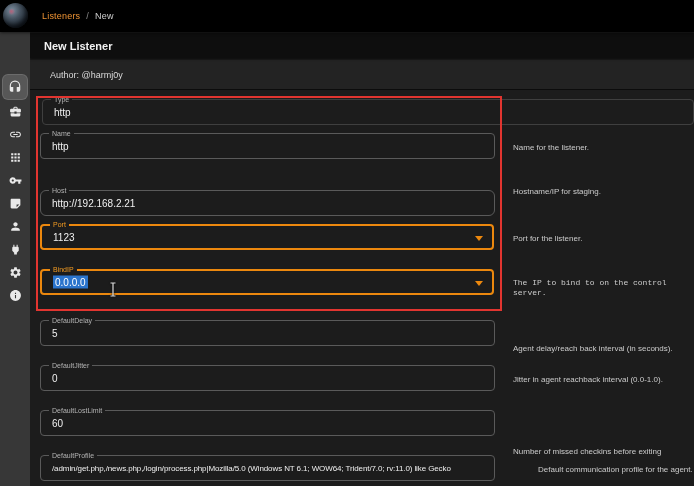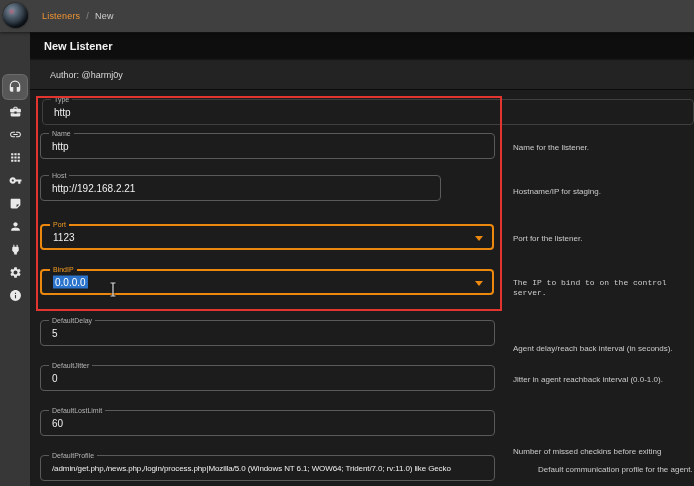--- a/index.html
+++ b/index.html
@@ -5,21 +5,21 @@
   * { margin:0; padding:0; box-sizing:border-box; }
   html,body { background:#111; }
   #app {
     position:relative; width:694px; height:486px; overflow:hidden;
     background:#1c1c1c; font-family:"Liberation Sans", sans-serif;
     -webkit-font-smoothing:antialiased;
   }
   
   .topbar {
     position:absolute; left:0; top:0; width:694px; height:32px;
-    background:#404040; box-shadow:0 1px 3px rgba(0,0,0,.5); z-index:5;
+    background:#000000; box-shadow:0 1px 3px rgba(0,0,0,.5); z-index:5;
   }
   .logo {
     position:absolute; left:3px; top:3px; width:25px; height:25px; border-radius:50%;
     background:radial-gradient(circle at 36% 30%, #7d8ea0 0%, #45525f 35%, #1a222c 72%, #0b0f14 100%);
     box-shadow:inset -2px -3px 4px rgba(0,0,0,.6), 0 0 2px rgba(0,0,0,.8);
   }
   .logo::after {
     content:""; position:absolute; left:6px; top:6px; width:6px; height:6px; border-radius:50%;
     background:radial-gradient(circle at 40% 40%, #b2627a 0%, rgba(80,40,60,0) 75%);
   }
@@ -184,21 +184,21 @@
     <span class="flabel">Type</span>
     <span class="fvalue">http</span>
   </div>
 
   <div class="field" style="left:40px; top:133px; width:455px;">
     <span class="flabel">Name</span>
     <span class="fvalue">http</span>
   </div>
   <div class="helper" style="top:143px;">Name for the listener.</div>
 
-  <div class="field" style="left:40px; top:175px; width:401px;">
+  <div class="field" style="left:40px; top:190px; width:455px;border-radius:6px;">
     <span class="flabel">Host</span>
     <span class="fvalue">http://192.168.2.21</span>
   </div>
   <div class="helper" style="top:187px;">Hostname/IP for staging.</div>
 
   <div class="field focused" style="left:40px; top:224px; width:454px;">
     <span class="flabel">Port</span>
     <span class="fvalue">1123</span>
     <span class="caret"></span>
   </div>

